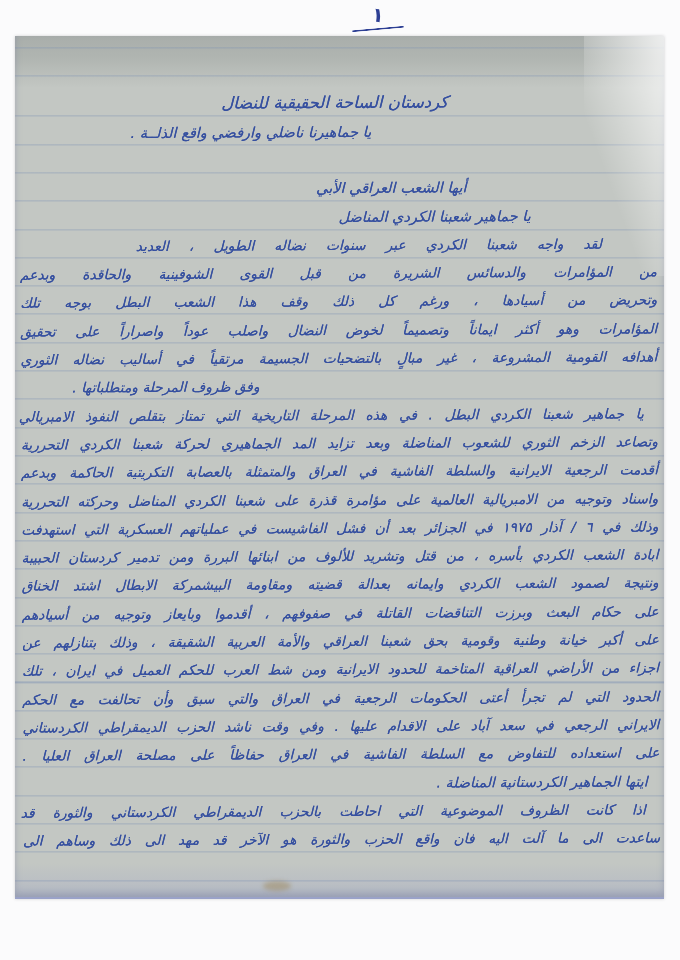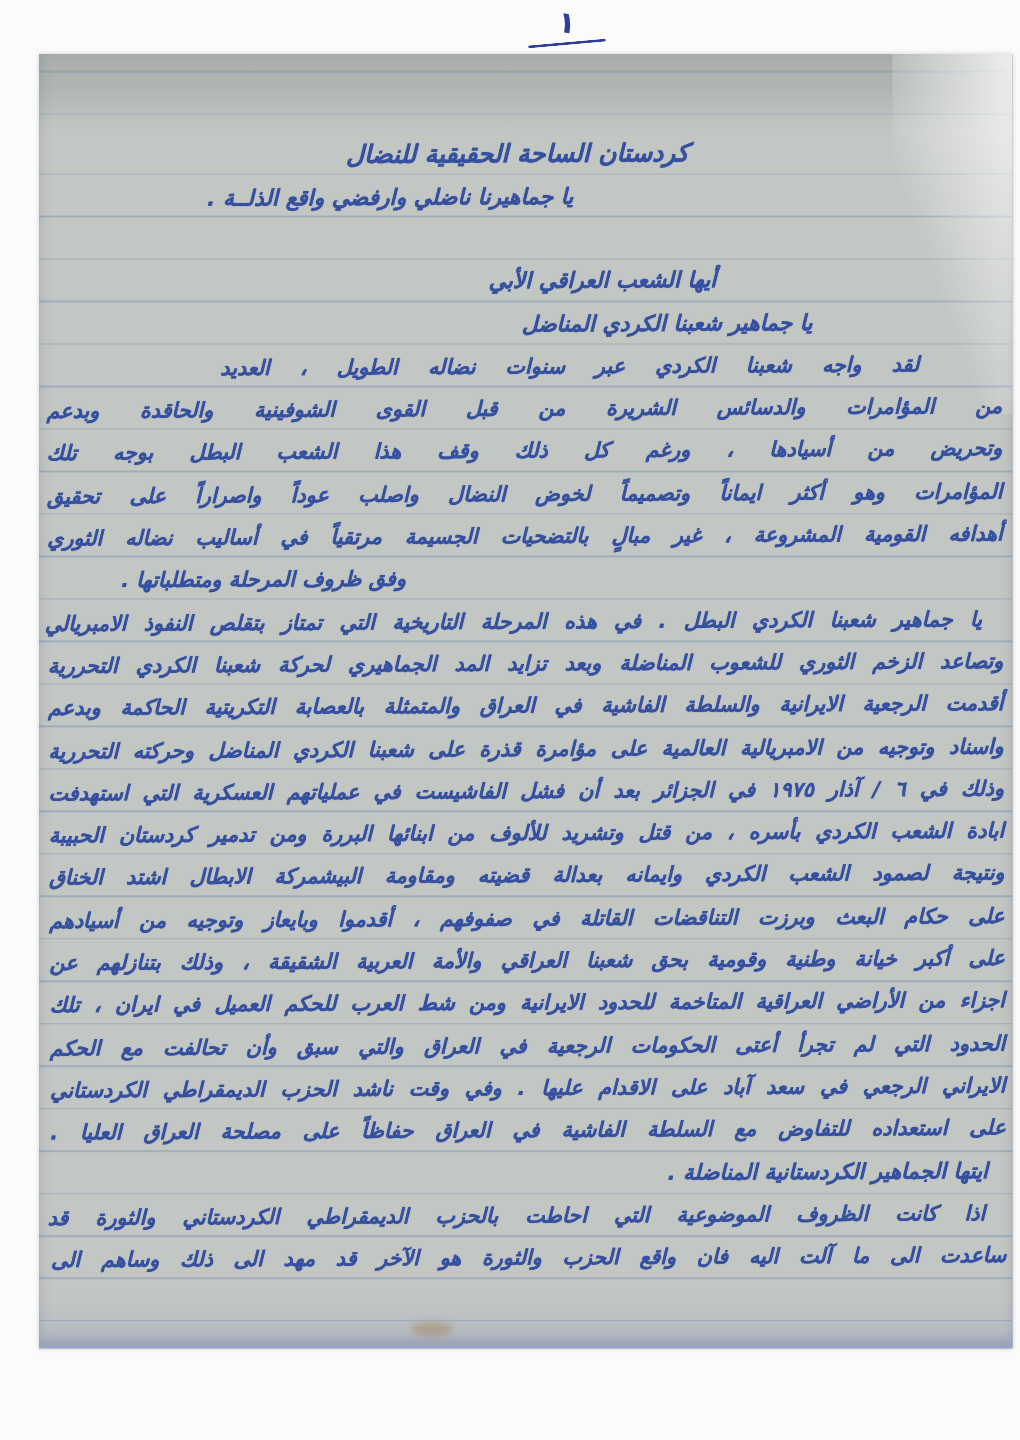--- a/index.html
+++ b/index.html
@@ -17,31 +17,30 @@
   .page-num{
     position:absolute;top:3px;left:348px;width:60px;
     text-align:center;color:#2d3f94;font-size:20px;font-weight:bold;
     transform:rotate(8deg);
   }
   .page-num-underline{
     position:absolute;top:28px;left:352px;width:52px;height:0;
     border-top:2.5px solid #2d3f94;transform:rotate(-5deg);border-radius:2px;
   }
   .paper{
-    position:absolute;left:26px;top:36px;width:649px;height:861px;
+    position:absolute;left:15px;top:36px;width:649px;height:861px;
     background-color:var(--paper);
     background-image:
       repeating-linear-gradient(to bottom,
         transparent 0, transparent 27.3px,
         var(--rule) 27.3px, var(--rule) 28.31px),
       linear-gradient(180deg, var(--paper-dark) 0, #b0b5b1 22px, var(--paper) 52px, var(--paper) 96%, #b4b9c4 100%);
     background-position:0 52.4px, 0 0;
     box-shadow: inset 0 -4px 7px rgba(100,110,150,.35), 0 0 3px rgba(0,0,0,.18);
     border-bottom:2px solid #9aa2c8;
-    font-weight:bold;
   }
   .paper .corner-light{
     position:absolute;top:0;right:0;width:80px;height:240px;
     background:linear-gradient(250deg, rgba(255,255,255,.8), rgba(255,255,255,0) 65%);
     pointer-events:none;
   }
   .smudge{
     position:absolute;left:248px;bottom:6px;width:28px;height:10px;
     background:rgba(150,122,62,.38);border-radius:50%;filter:blur(2px);
   }

